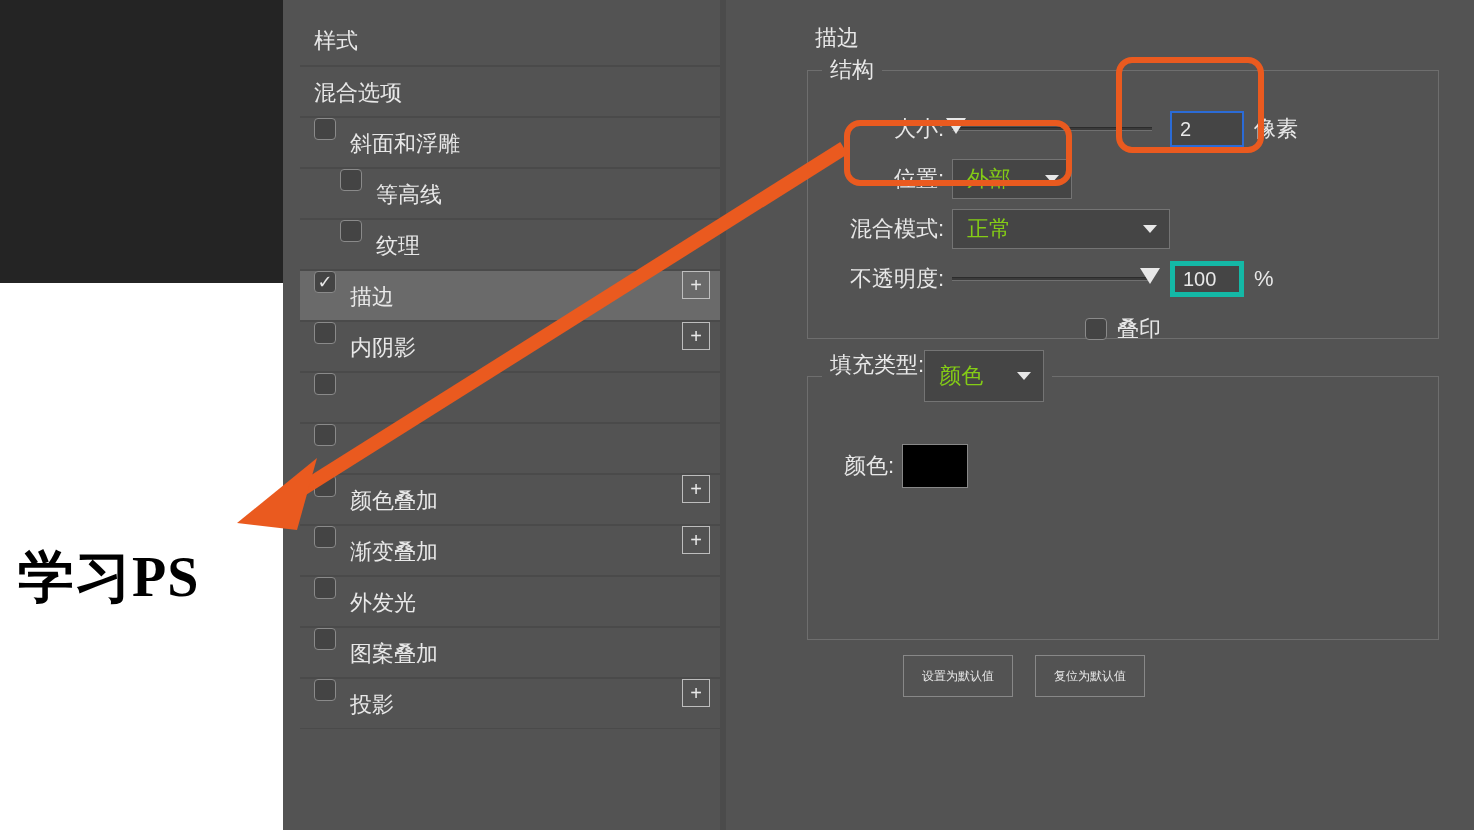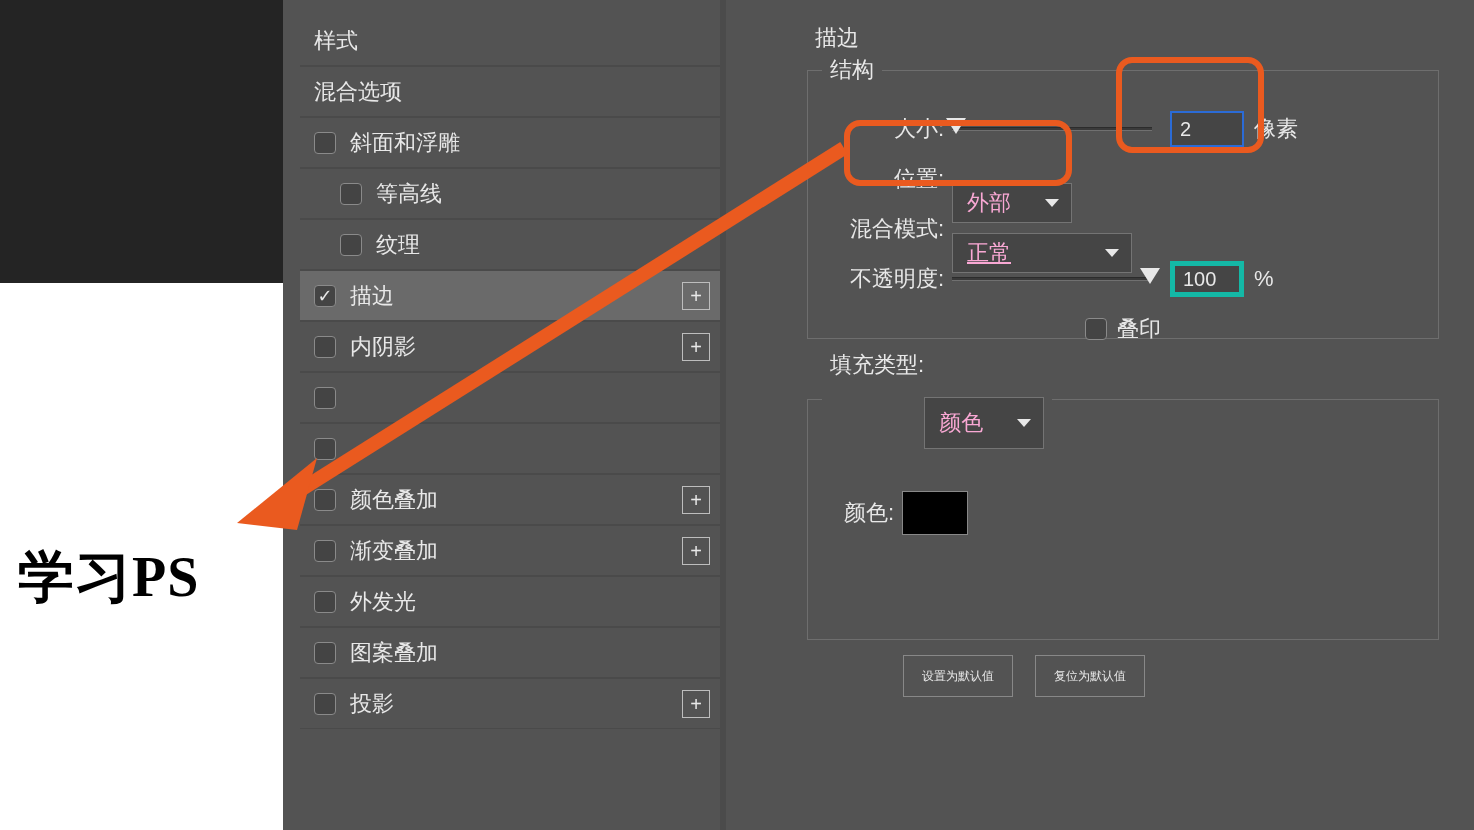--- a/index.html
+++ b/index.html
@@ -56,21 +56,21 @@
     .panel-list {
       width: 420px;
     }
     .row {
       height: 51px;
       line-height: 51px;
       border-top: 1px solid #4a4a4a;
       border-bottom: 1px solid #4a4a4a;
       padding-left: 14px;
       display: flex;
-      align-items: center;
+      align-items: flex-start;
       position: relative;
     }
     .row.first { border-top: none; }
     .row.indent { padding-left: 40px; }
     .row.selected { background: #6a6a6a; }
     .checkbox {
       width: 22px; height: 22px;
       border: 1px solid #8a8a8a;
       border-radius: 4px;
       margin-right: 14px;
@@ -143,25 +143,24 @@
       padding-right: 8px;
     }
     .select {
       background: #454545;
       border: 1px solid #747474;
       height: 40px;
       display: inline-flex;
       align-items: center;
       justify-content: space-between;
       padding: 0 12px 0 14px;
-      color: #f9a8d4;
-      margin-top: 47px;
+      color: #84cc16;
     }
     .select.small { width: 120px; }
-    .select.med { width: 180px; text-decoration: underline; }
+    .select.med { width: 218px; }
     .chev-down {
       width: 0; height: 0;
       border-left: 7px solid transparent;
       border-right: 7px solid transparent;
       border-top: 8px solid #e8e8e8;
       margin-left: 10px;
     }
     .slider {
       position: relative;
       width: 200px;

